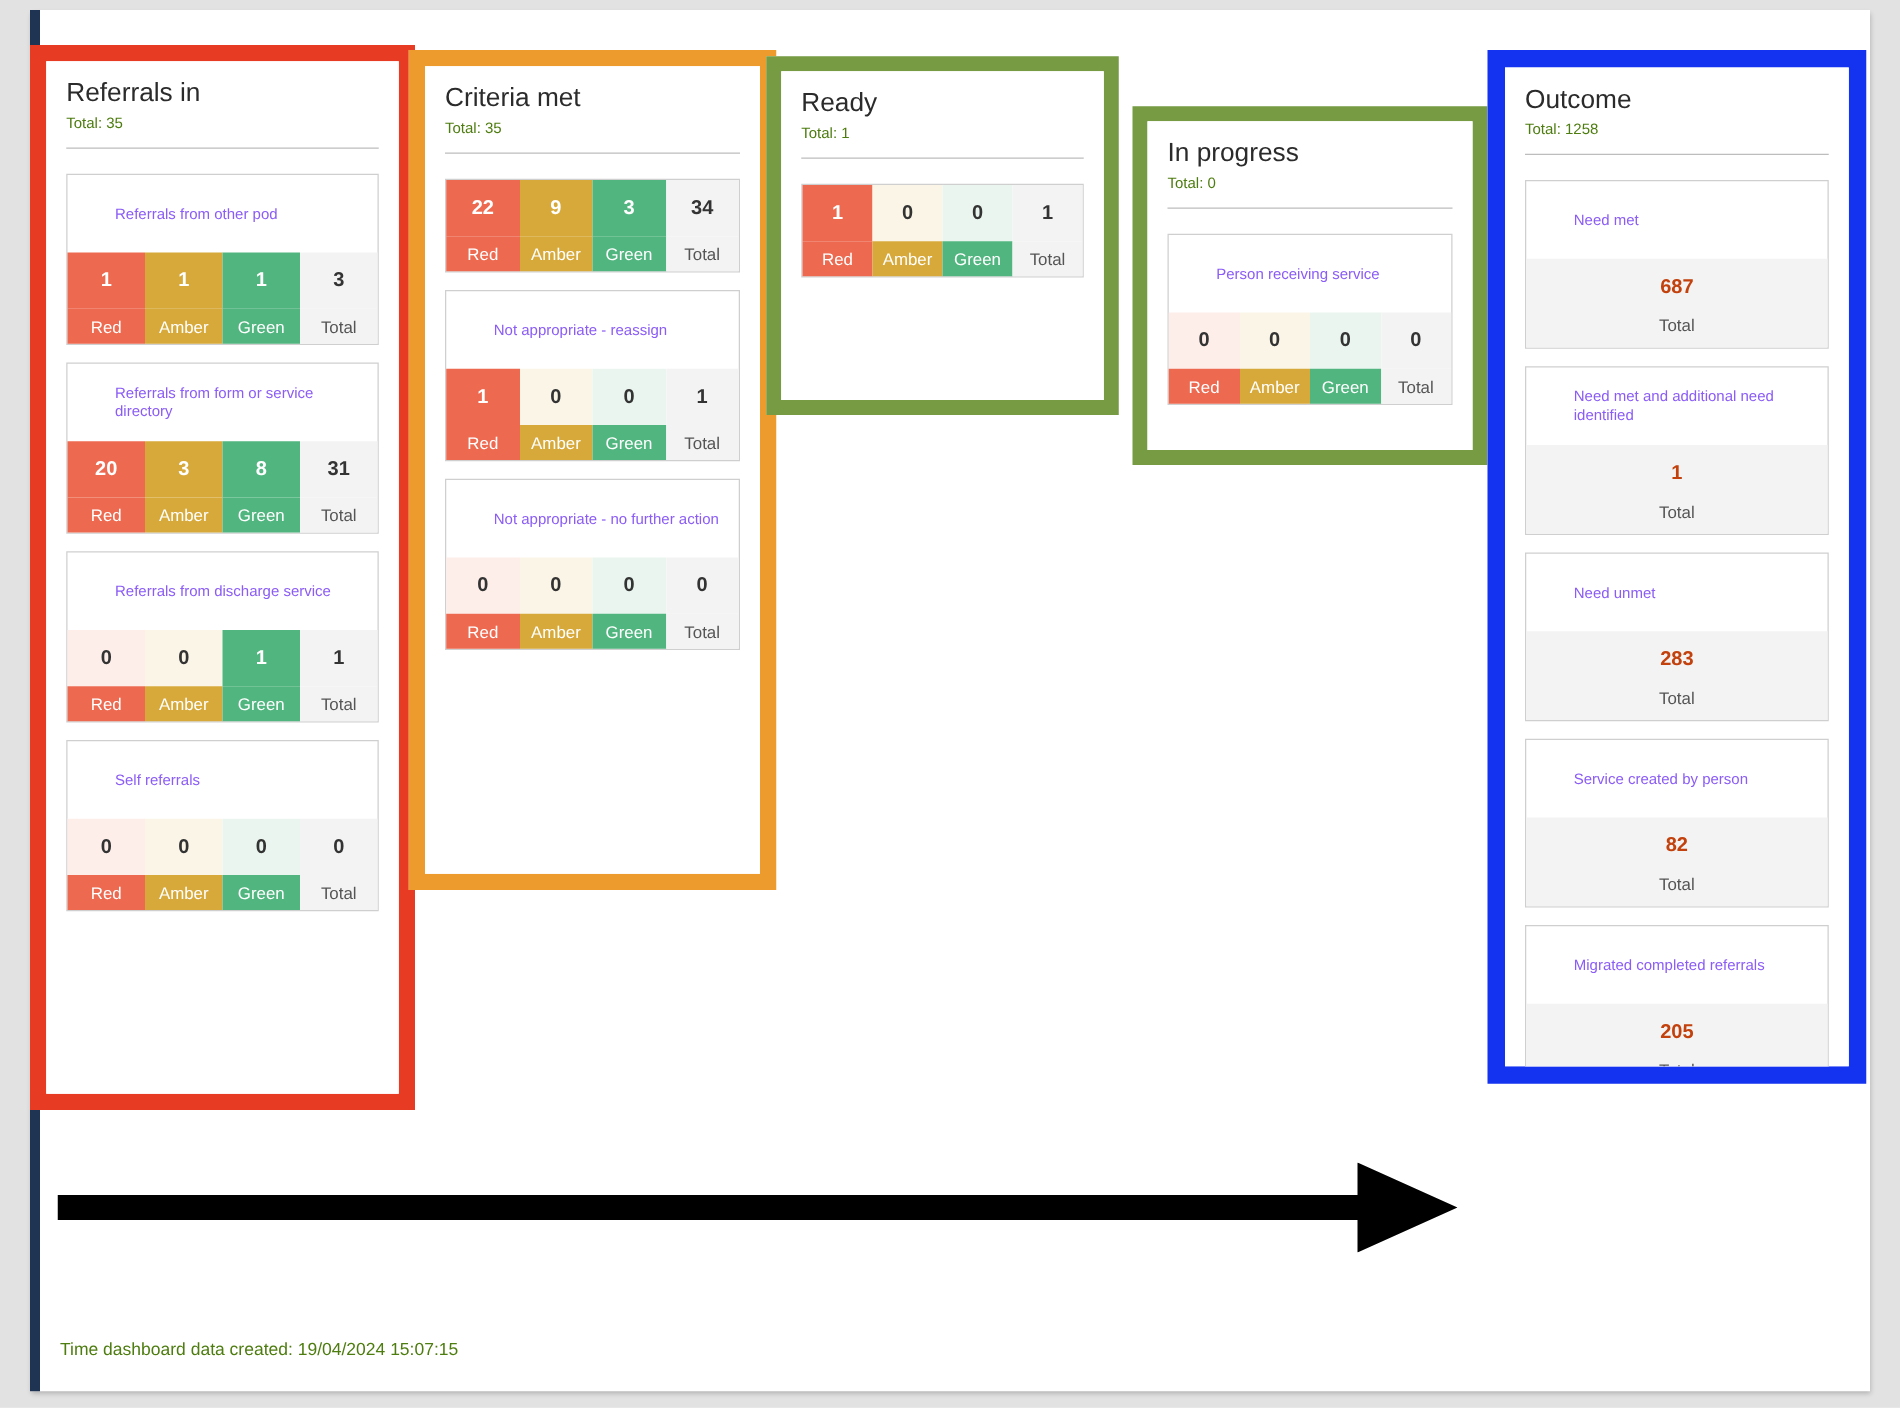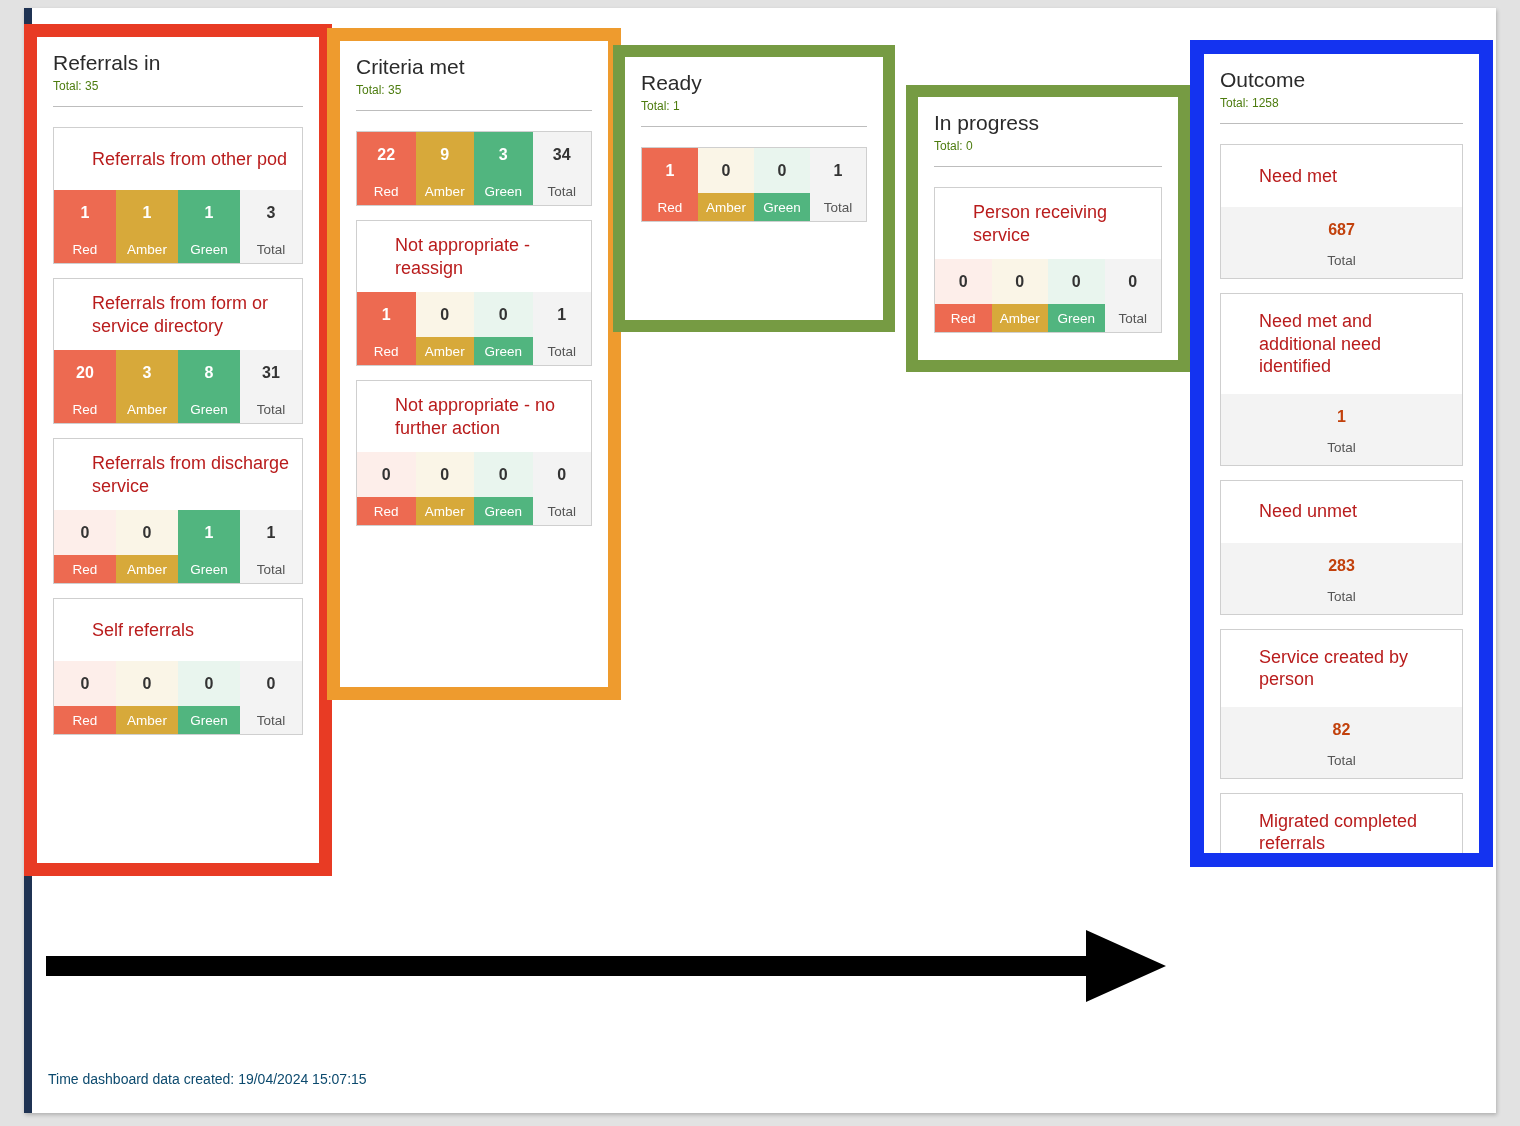--- a/index.html
+++ b/index.html
@@ -74,22 +74,22 @@
   }
   .col-cards { margin-top: 20px; }
 
   
   .card {
     border: 1px solid #cfcfcf;
     background: #ffffff;
     margin-bottom: 14px;
   }
   .card-title {
-    font-size: 18px;
-    color: #b91c1c;
+    font-size: 12px;
+    color: #8b5cf6;
     line-height: 1.25;
     padding: 16px 10px 16px 38px;
     min-height: 62px;
     display: flex;
     align-items: center;
   }
   .card-title.tight { padding-top: 13px; padding-bottom: 13px; }
 
   
   .rag { display: flex; width: 100%; }
@@ -142,33 +142,33 @@
 
   
   #arrow { position: absolute; left: 46px; top: 930px; width: 1120px; height: 72px; }
 
   
   #footer {
     position: absolute;
     left: 48px;
     top: 1071px;
     font-size: 14px;
-    color: #0c4a6e;
+    color: #4d7c0f;
   }
 </style>
 </head>
 <body>
 
 <div id="viewport">
 
   <div id="sheet"></div>
   <div id="left-rail"></div>
 
   <div class="pipeline" id="pipeline">
-      <div class="col-frame" style="left: 24px; top: 24px; width: 308px; height: 852px; border-width: 13px; border-color: rgb(232, 59, 36);">
+      <div class="col-frame" style="left: 24px; top: 36px; width: 308px; height: 852px; border-width: 13px; border-color: rgb(232, 59, 36);">
         <div class="col-inner">
           <div class="col-title">Referrals in</div>
           <div class="col-total">Total: 35</div>
           <div class="col-rule"></div>
           <div class="col-cards">
             <div class="card">
               <div class="card-title tight">Referrals from other pod</div>
               <div class="rag">
                 <div class="rag-cell">
                   <div class="rag-val val-red">1</div>
@@ -247,21 +247,21 @@
                 </div>
                 <div class="rag-cell">
                   <div class="rag-val val-total">0</div>
                   <div class="rag-lab lab-total">Total</div>
                 </div>
               </div>
             </div>
           </div>
         </div>
       </div>
-      <div class="col-frame" style="left: 327px; top: 28px; width: 294px; height: 672px; border-width: 13px; border-color: rgb(238, 155, 46);">
+      <div class="col-frame" style="left: 327px; top: 40px; width: 294px; height: 672px; border-width: 13px; border-color: rgb(238, 155, 46);">
         <div class="col-inner">
           <div class="col-title">Criteria met</div>
           <div class="col-total">Total: 35</div>
           <div class="col-rule"></div>
           <div class="col-cards">
             <div class="card">
               <div class="rag">
                 <div class="rag-cell">
                   <div class="rag-val val-red">22</div>
                   <div class="rag-lab lab-red">Red</div>

